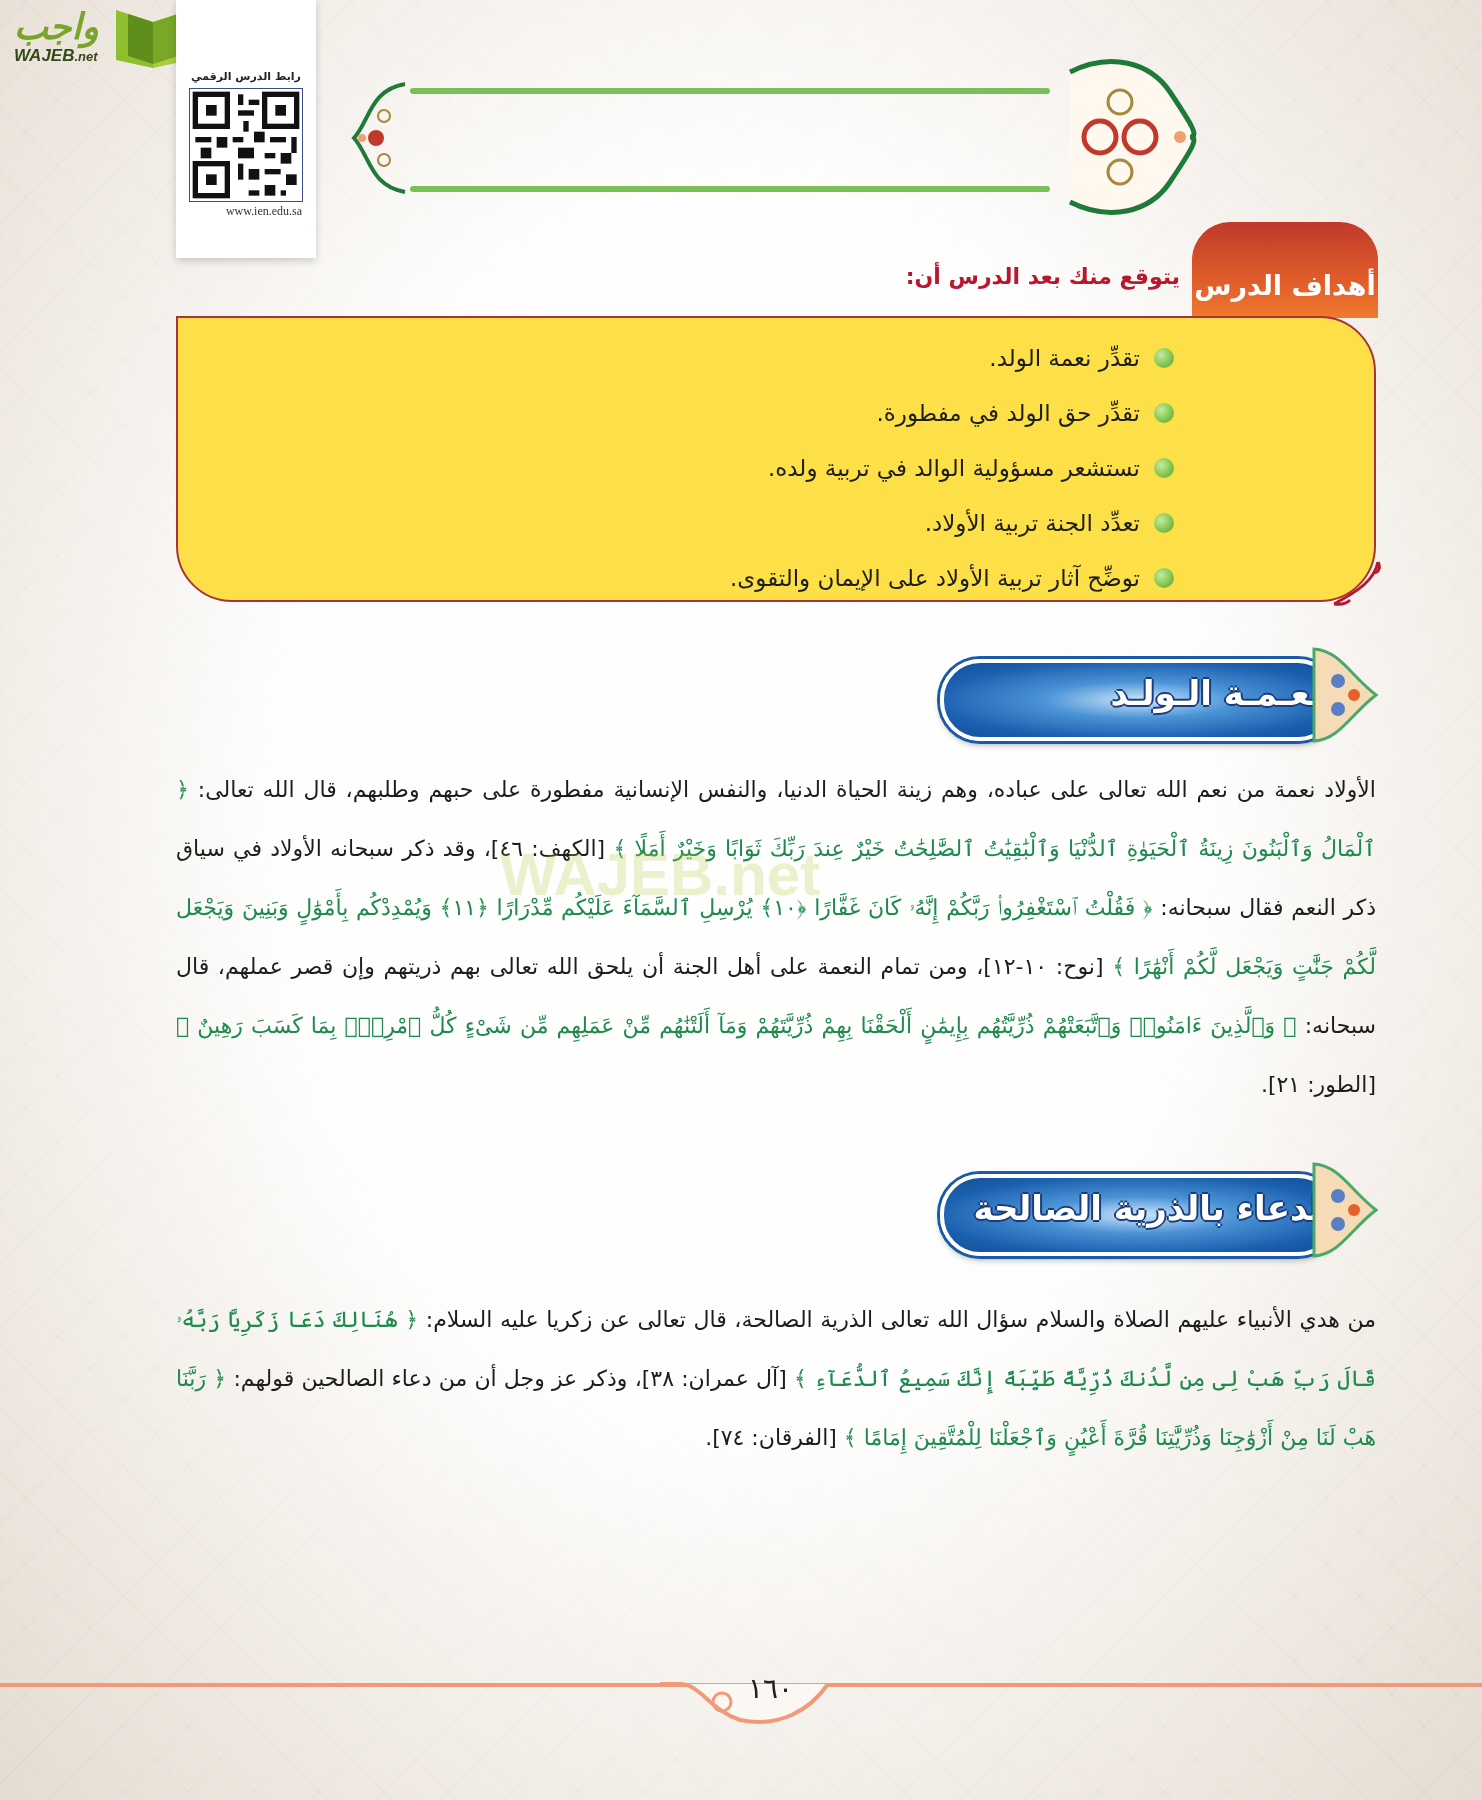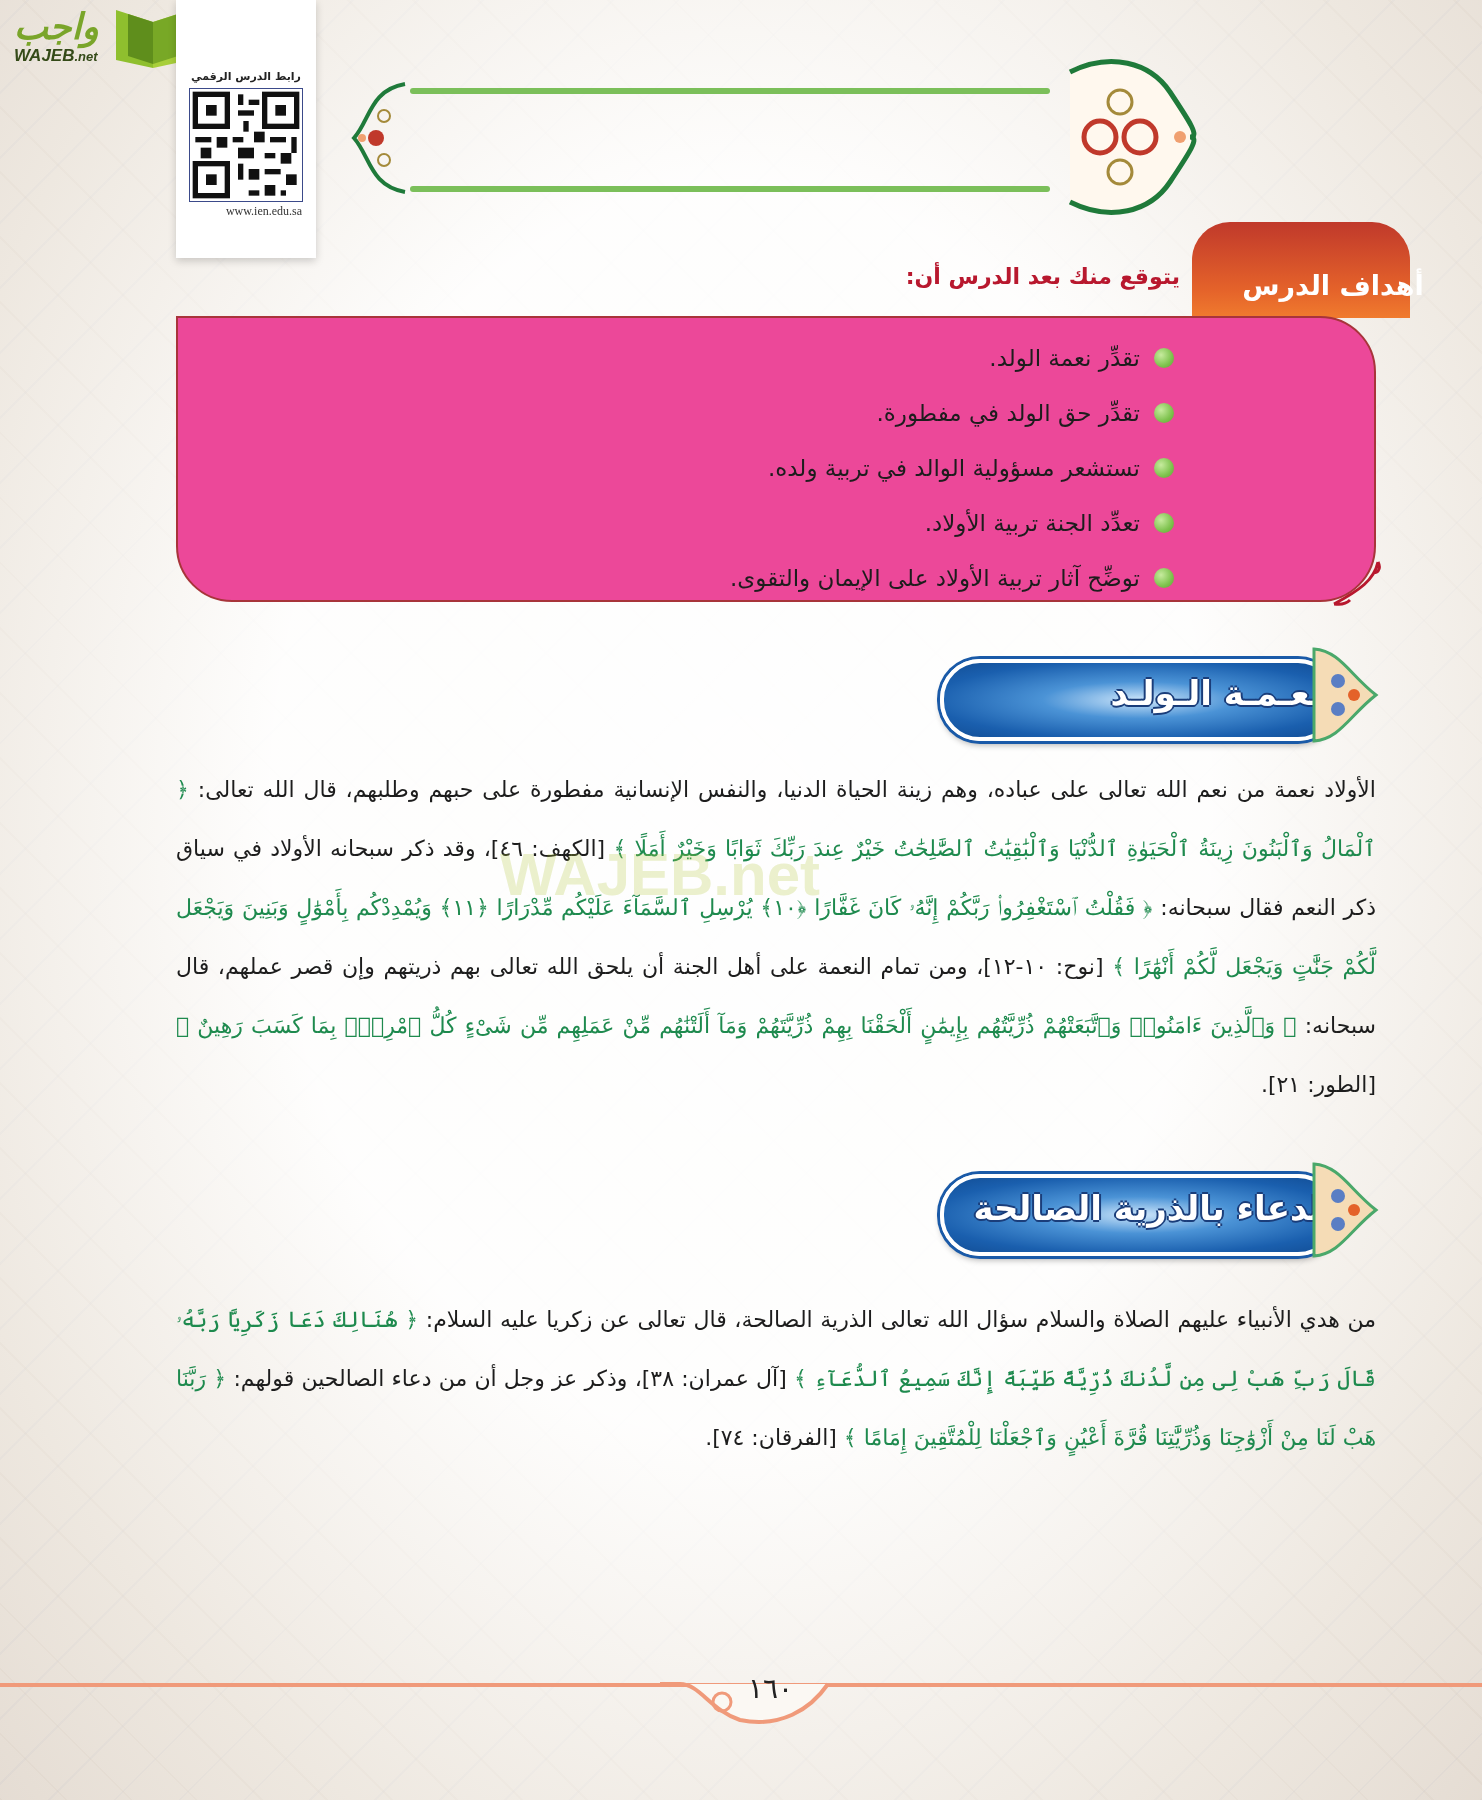--- a/index.html
+++ b/index.html
@@ -31,24 +31,24 @@
   .qr-box { position:absolute; left:13px; top:88px; width:112px; height:112px; border:1px solid #3b4a8a; background:#fff; }
   .qr-url { position:absolute; top:204px; width:100%; text-align:center; font-size:12px; color:#333; font-family:"Liberation Serif", serif;padding-left:18px; }
 
   
   .title-banner { left:350px; top:52px; width:850px; height:170px; }
   .title-line { position:absolute; left:60px; right:150px; height:6px; background:#7bbf5a; border-radius:3px; }
   .title-box { position:absolute; left:62px; right:140px; top:48px; height:78px; background:linear-gradient(#eef8f2,#e4f3ea); border:2px solid #6aae8a; }
   .title-text { position:absolute; left:0; right:0; top:6px; text-align:center; font-size:48px; font-weight:bold; color:#2b3a94; direction:rtl; letter-spacing:2px; }
 
   
-  .obj-tab { left:1192px; top:222px; width:186px; height:96px; background:linear-gradient(#c0392b,#e4622a 70%,#f07b2e); border-radius:38px 38px 0 0;padding-left:32px; }
+  .obj-tab { left:1192px; top:222px; width:186px; height:96px; background:linear-gradient(#c0392b,#e4622a 70%,#f07b2e); border-radius:38px 38px 0 0; }
   .obj-tab-text { position:absolute; top:48px; width:100%; text-align:center; font-size:27px; font-weight:bold; color:#fff; direction:rtl; }
   .obj-intro { left:830px; top:264px; width:350px; text-align:right; font-size:22px; font-weight:bold; color:#b8182e; direction:rtl; }
-  .obj-box { left:176px; top:316px; width:1200px; height:286px; background:#ec4899; border:2px solid #a8343a; border-radius:0 56px 56px 56px; box-sizing:border-box; }
+  .obj-box { left:176px; top:316px; width:1200px; height:286px; background:#fde047; border:2px solid #a8343a; border-radius:0 56px 56px 56px; box-sizing:border-box; }
   .obj-list { position:absolute; right:200px; top:12px; margin:0; padding:0; list-style:none; direction:rtl; }
   .obj-list li { font-size:23px; color:#1d1d1d; height:55px; line-height:48px; display:flex; align-items:center; }
   .bullet { width:20px; height:20px; border-radius:50%; background:radial-gradient(circle at 35% 35%, #c7eb9e, #7dc24d 60%, #5ea332); margin-left:14px; flex:none; }
 
   
   .sec-head { width:460px; height:100px; }
   .sec-pill { position:absolute; left:20px; top:14px; width:390px; height:74px; border-radius:40px; background:radial-gradient(ellipse at 50% 50%, #cde6fb 0%, #4b93d6 35%, #1a5fae 75%, #124e96 100%); border:4px solid #fff; box-shadow:0 0 0 3px #1a5aa8, 0 4px 6px rgba(0,0,0,0.3); }
   .sec-text { position:absolute; left:0; right:0; top:10px; text-align:right; font-size:34px; font-weight:bold; color:#fff; direction:rtl; text-shadow:-2px 0 #1a3d7a, 2px 0 #1a3d7a, 0 2px #1a3d7a, 0 -2px #1a3d7a; }
   .sec-orn { position:absolute; right:0; top:0; width:70px; height:100px; }
 

